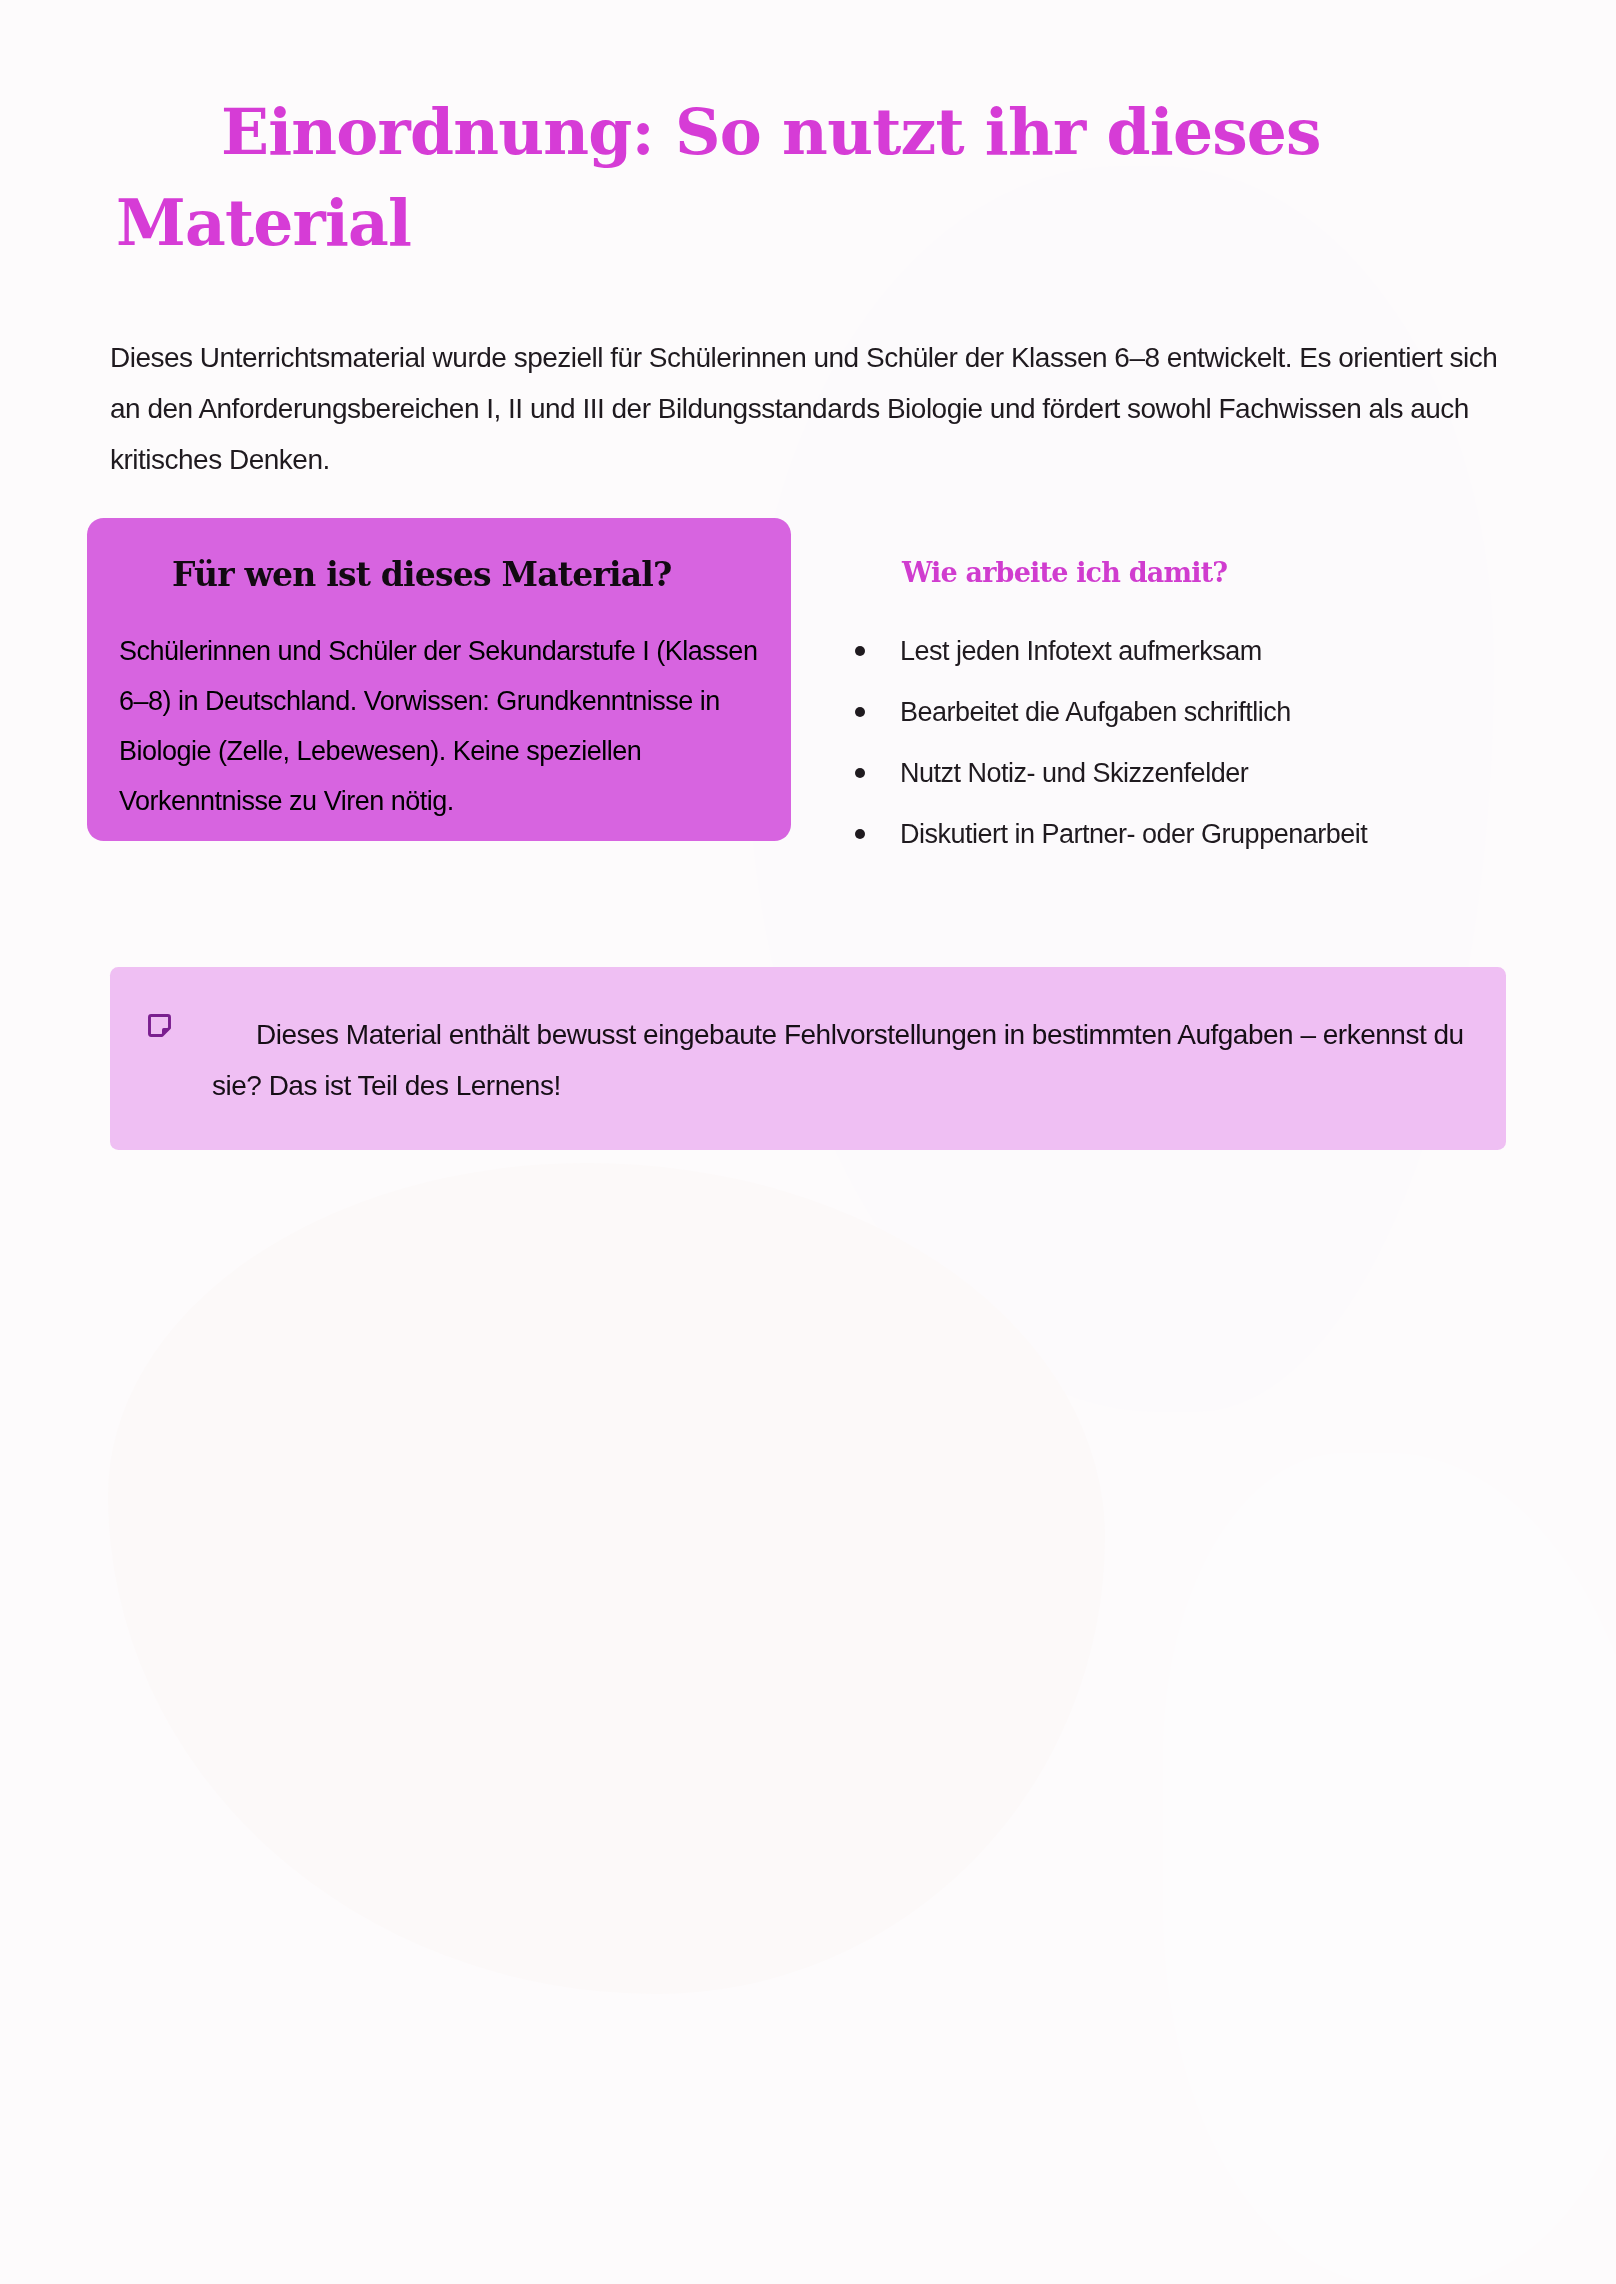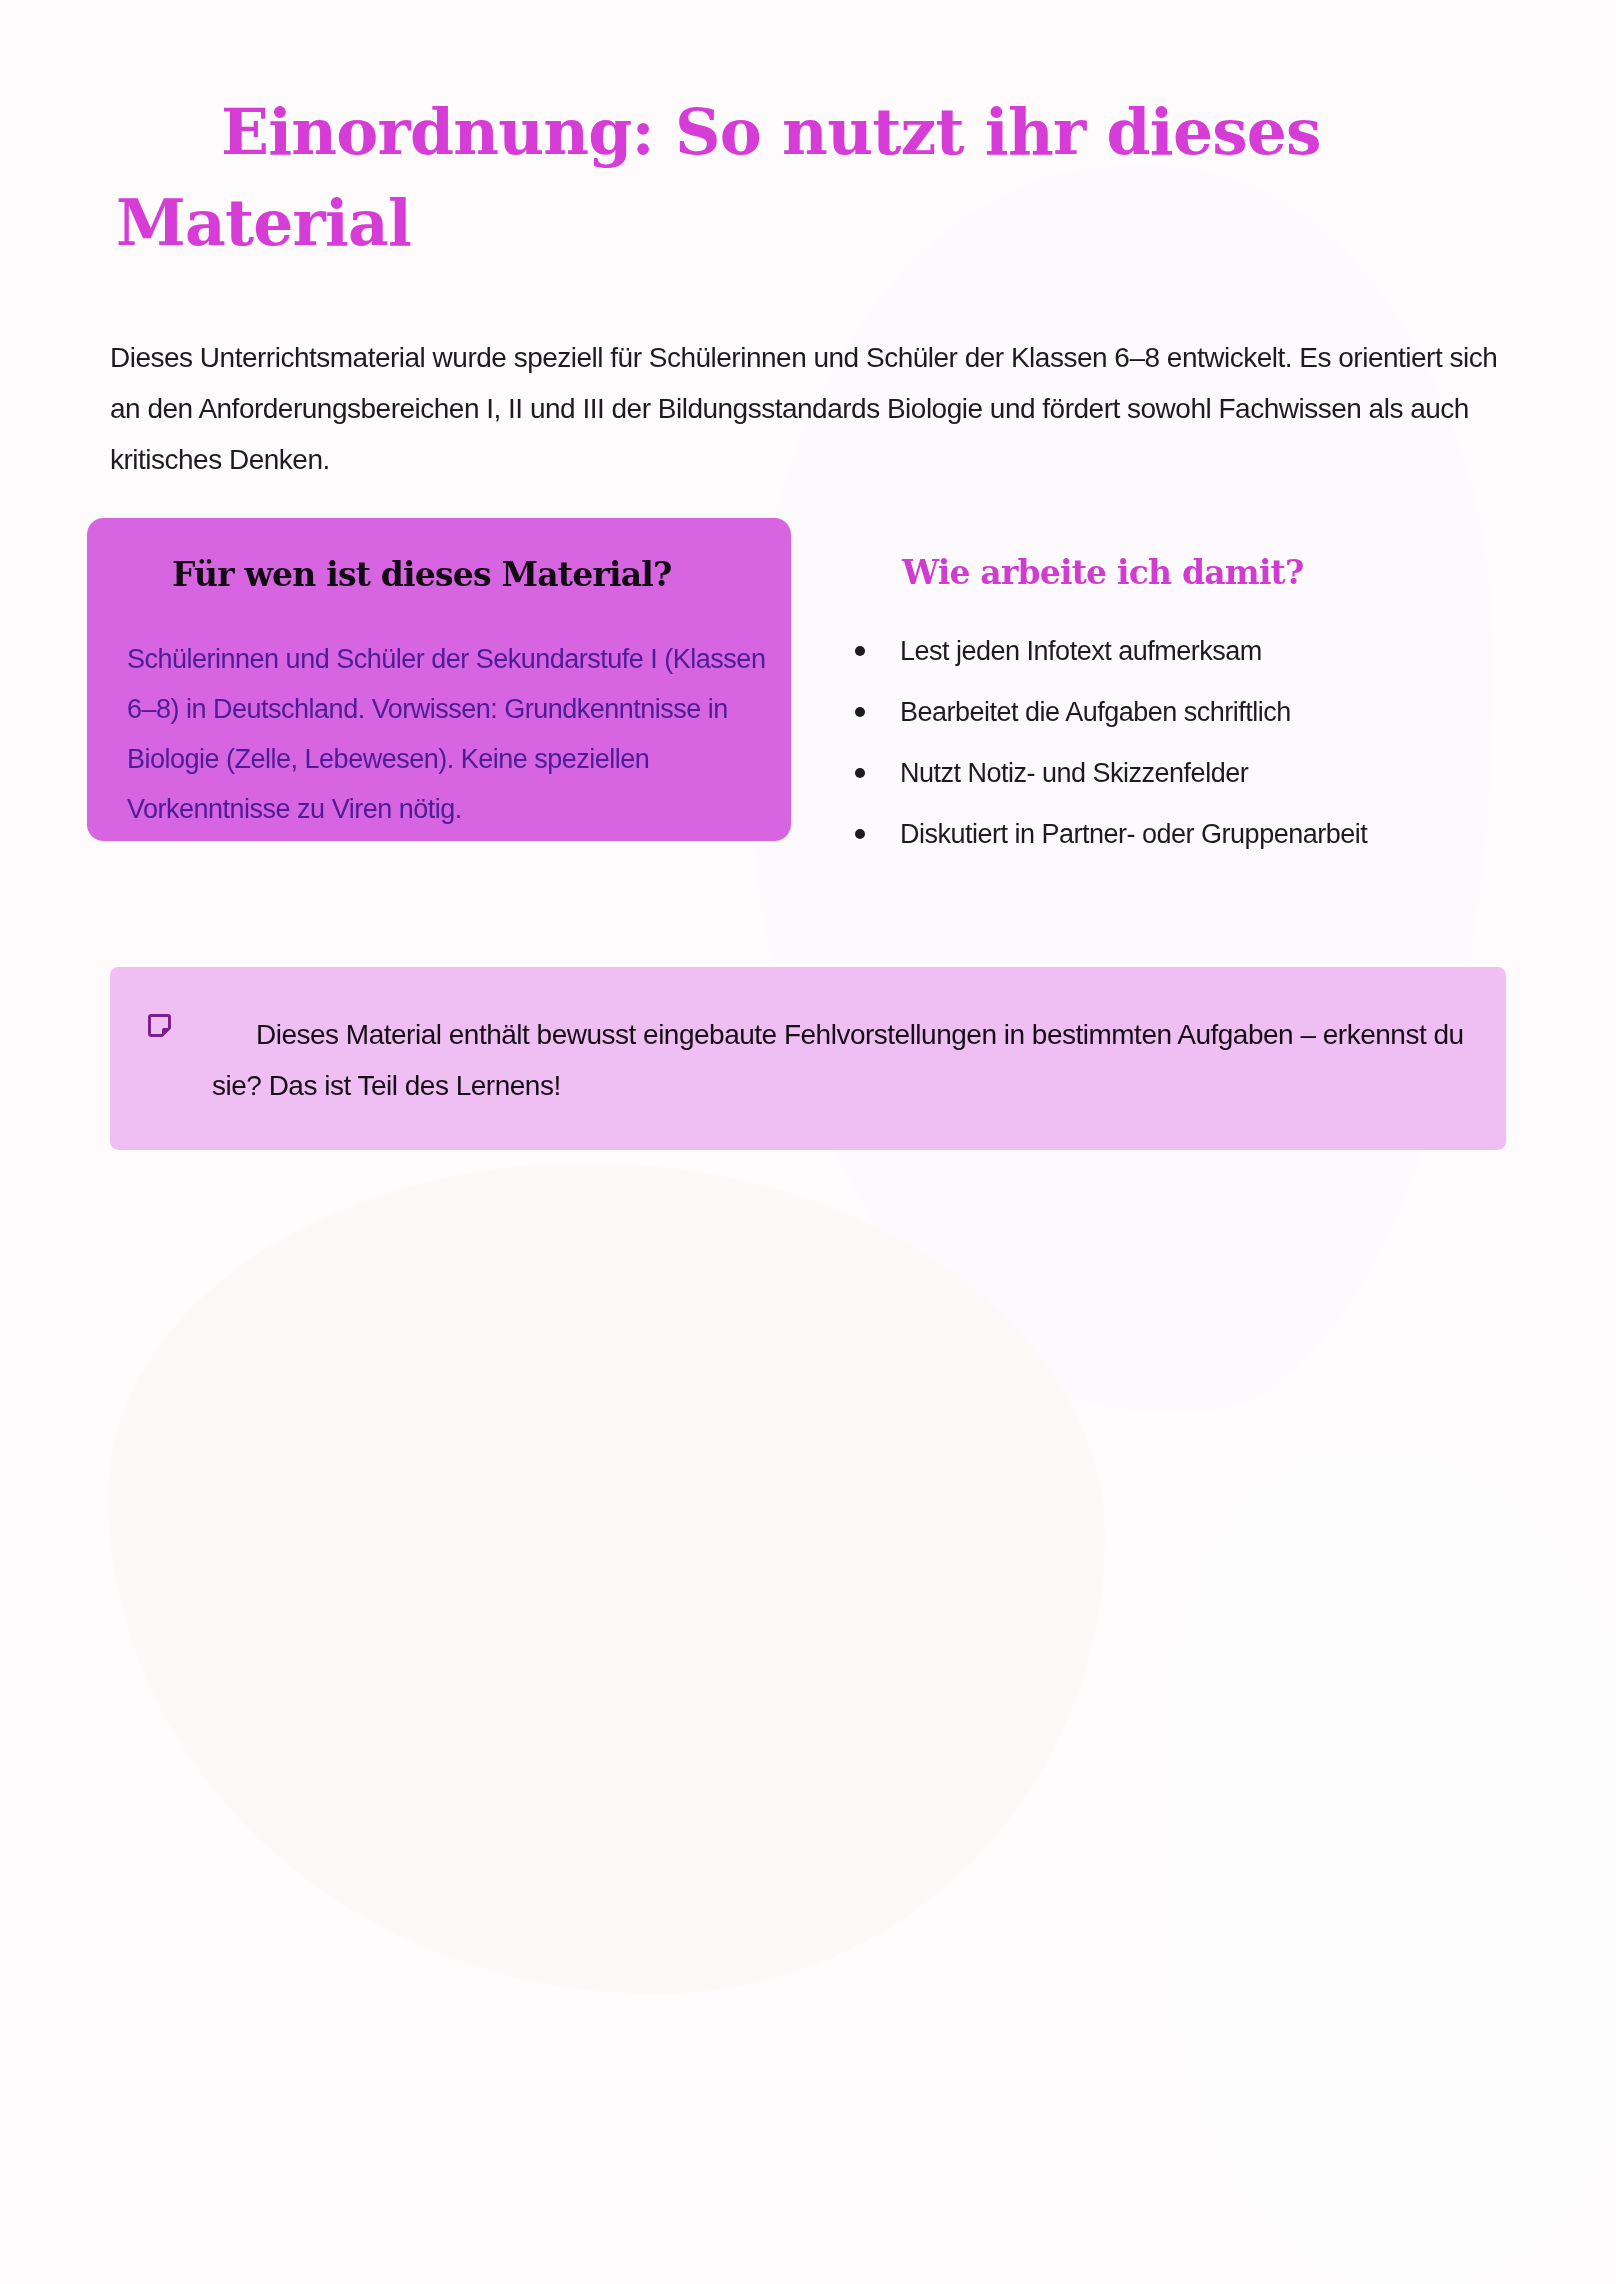--- a/index.html
+++ b/index.html
@@ -45,30 +45,30 @@
       width: 704px; height: 323px;
       background: #d764e0; border-radius: 16.6px;
     }
     .audience-title {
       position: absolute; left: 85px; top: 33px; margin: 0;
       font-family: "DejaVu Serif", "Liberation Serif", serif;
       font-weight: bold; font-size: 33px; line-height: 47px;
       color: #120a12; letter-spacing: -0.8px;
     }
     .audience-text {
-      position: absolute; left: 32px; top: 108px; width: 648px; margin: 8px;
-      font-size: 27px; line-height: 50px; color: #4c1d95; letter-spacing: -0.5px;
+      position: absolute; left: 32px; top: 108px; width: 648px; margin: 0;
+      font-size: 27px; line-height: 50px; color: #000000; letter-spacing: -0.5px;
     }
     .howto {
       position: absolute; left: 831px; top: 532px; width: 689px;
     }
     .howto-title {
       position: absolute; left: 71px; top: 16.6px; margin: 0;
       font-family: "DejaVu Serif", "Liberation Serif", serif;
-      font-weight: bold; font-size: 33px; line-height: 47px;
+      font-weight: bold; font-size: 27px; line-height: 47px;
       color: #d03ccf; letter-spacing: -0.8px;
     }
     .howto-list {
       position: absolute; left: 0; top: 96px; margin: 0; padding: 0; list-style: none;
     }
     .howto-item {
       position: relative; height: 61px; padding-left: 69px;
       font-size: 27px; line-height: 47px; color: #1f1a1f; letter-spacing: -0.5px;
       white-space: nowrap;
     }

